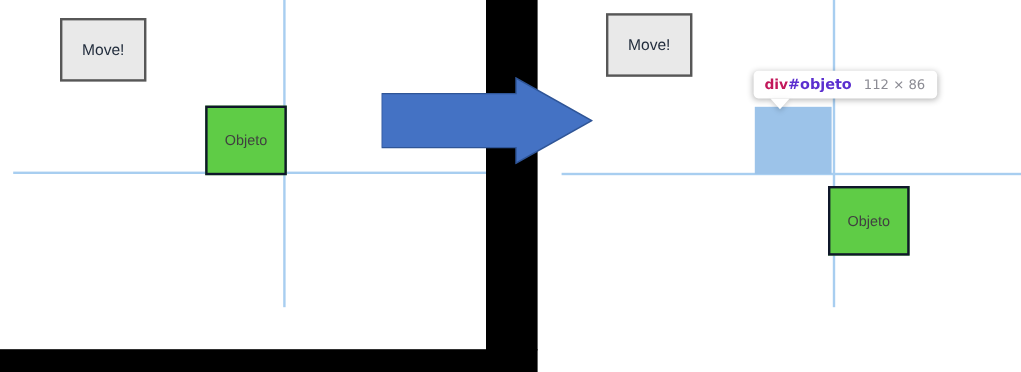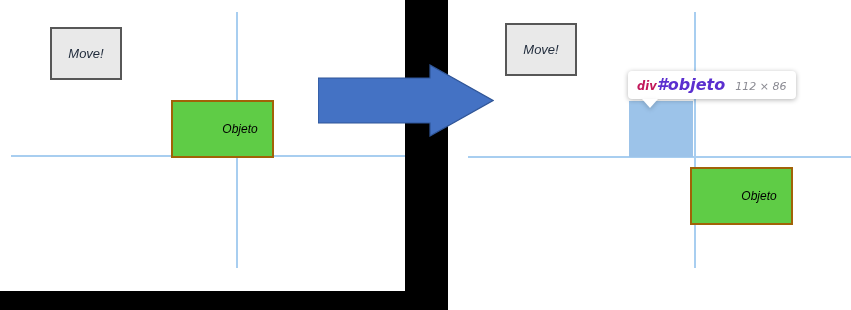--- a/index.html
+++ b/index.html
@@ -32,23 +32,22 @@
     top: 291px;
     width: 448px;
     height: 19px;
     background: #000000;
     z-index: 5;
   }
 
   
   .panel {
     position: absolute;
-    top: 12px;
+    top: 0;
     height: 291px;
-    font-style: italic;
   }
   #panel-left  { left: 0px;   width: 405px; }
   #panel-right { left: 455px; width: 396px; height: 310px; }
 
   
   .guide {
     position: absolute;
     background: #a8cef0;
     z-index: 1;
   }
@@ -72,28 +71,27 @@
     color: #1f2a3a;
     z-index: 3;
   }
   #move-button-left  { left: 50px; top: 15px; width: 68px; height: 49px; }
   #move-button-right { left: 50px; top: 11px; width: 68px; height: 49px; }
 
   
   .objeto-box {
     position: absolute;
     background: #5fcc46;
-    border: 2px solid #a16207;
+    border: 2px solid #0f172a;
     display: flex;
     align-items: center;
     justify-content: center;
     font-size: 12px;
-    color: #000000;
+    color: #404040;
     z-index: 3;
-    padding-left: 35px;
   }
   #objeto-left  { left: 171px; top: 88px;  width: 64px; height: 54px; }
   #objeto-right { left: 235px; top: 155px; width: 64px; height: 54px; }
 
   
   #highlight-overlay {
     position: absolute;
     left: 174px;
     top: 89px;
     width: 64px;
@@ -119,21 +117,21 @@
   }
   #devtools-tooltip .tag-name {
     font-family: "DejaVu Sans", sans-serif;
     font-weight: bold;
     font-size: 11.5px;
     color: #c2185b;
   }
   #devtools-tooltip .node-id {
     font-family: "DejaVu Sans", sans-serif;
     font-weight: bold;
-    font-size: 16px;
+    font-size: 12px;
     color: #5b2fcf;
   }
   #devtools-tooltip .node-class {
     font-family: "DejaVu Sans", sans-serif;
     font-weight: bold;
     font-size: 11.5px;
     color: #5b2fcf;
   }
   #devtools-tooltip .dimensions {
     font-family: "DejaVu Sans", sans-serif;

